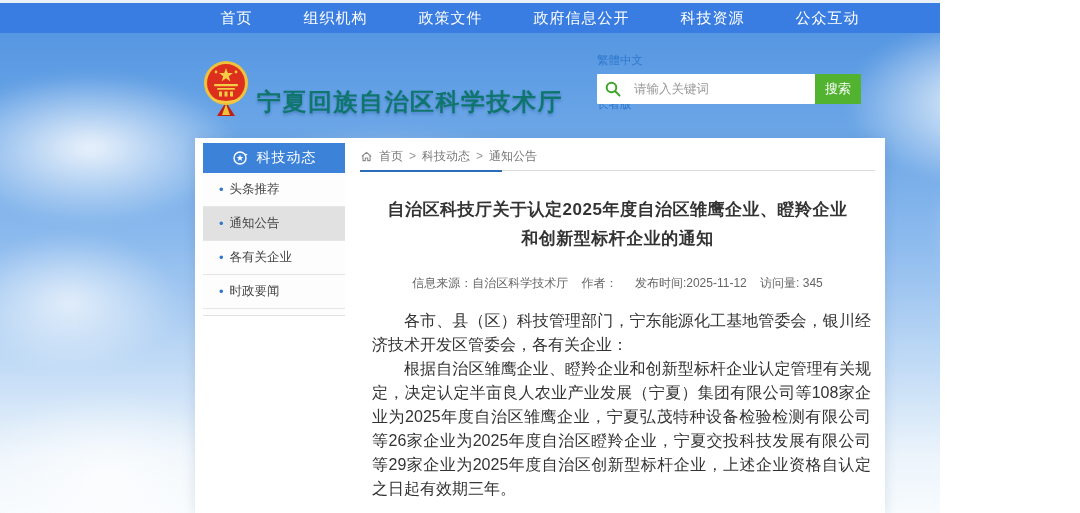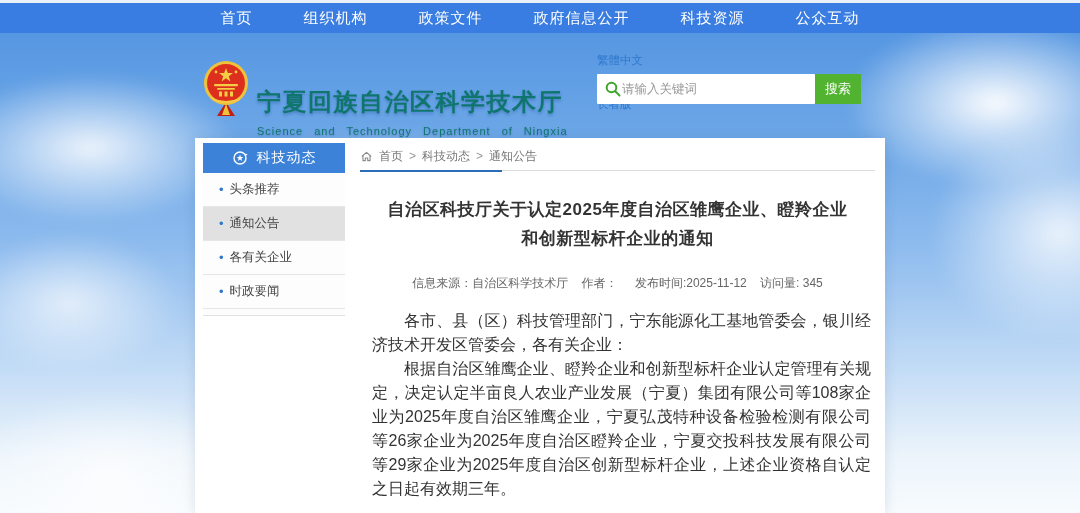--- a/index.html
+++ b/index.html
@@ -1,18 +1,18 @@
 <!DOCTYPE html>
 <html lang="zh"><head>
 <meta charset="utf-8">
 <style>
   * { margin:0; padding:0; box-sizing:border-box; }
   html,body { width:1080px; height:513px; overflow:hidden;
     font-family:"Liberation Sans","DejaVu Sans",sans-serif; }
-  .stage { position:relative; width:1080px; height:513px; background:#f6fafd; overflow:hidden; }
+  .stage { position:relative; width:940px; height:513px; background:#f6fafd; overflow:hidden; }
 
   
   .top-strip { position:absolute; left:0; top:0; width:1080px; height:4px; background:#e9f0f8; }
 
   
   .topnav { position:absolute; left:0; top:3px; width:1080px; height:30px; background:#3a7de2; z-index:5; }
   .nav-items { margin-left:195px; width:690px; height:100%; display:flex; justify-content:space-around; align-items:center; }
   .nav-item { color:#fff; font-size:15px; letter-spacing:1px; cursor:pointer; white-space:nowrap; }
 
   
@@ -32,21 +32,21 @@
   .site-title { font-size:24px; font-weight:bold; letter-spacing:1.5px; text-shadow:0 2px 3px rgba(30,70,140,.35); white-space:nowrap; }
   .site-subtitle { margin-top:7px; font-size:11px; letter-spacing:1px; word-spacing:7px; text-shadow:0 1px 2px rgba(30,70,140,.3); white-space:nowrap; }
 
   .today-row { position:absolute; left:597px; top:53px; width:274px; display:flex; justify-content:space-between; align-items:center; font-size:11.5px; color:#2f78cc; z-index:4; white-space:nowrap; }
   .lang-links { display:flex; gap:7px;flex-direction:column; }
   .lang-link { cursor:pointer; }
 
   .search-row { position:absolute; left:597px; top:74px; width:264px; height:30px; display:flex; z-index:4; }
   .search-box { position:relative; flex:1; background:#fff; border-radius:1px; }
   .search-box svg { position:absolute; left:8px; top:7px; }
-  .search-input { width:100%; height:100%; border:none; outline:none; padding-left:25px; font-size:12.5px; color:#555; background:transparent; font-family:inherit; }
+  .search-input { width:100%; height:100%; border:none; outline:none; padding-left:37px; font-size:12.5px; color:#555; background:transparent; font-family:inherit; }
   .search-input::placeholder { color:#999; }
   .search-btn { width:46px; height:30px; border:none; background:#52b331; color:#fff; font-size:13px; cursor:pointer; font-family:Liberation Sans, sans-serif; }
 
   
   .content-panel { position:absolute; left:195px; top:138px; width:690px; height:375px; background:#fff; box-shadow:0 2px 12px rgba(50,80,120,.15); z-index:3; }
 
   
   .sidebar { position:absolute; left:8px; top:5px; width:142px; }
   .sidebar-header { height:30px; background:#3b82d8; color:#fff; display:flex; align-items:center; justify-content:center; gap:9px; font-size:14px; letter-spacing:1px; cursor:pointer; }
   .sidebar-list { background:#fdfdfd; border-bottom:1px solid #e2e2e2; padding-bottom:6px; }
@@ -113,21 +113,20 @@
       <rect x="12" y="26" width="24" height="2.2" rx="1" fill="#f5cd44"></rect>
       <rect x="15" y="30" width="18" height="1.8" rx="0.9" fill="#f5cd44"></rect>
       <rect x="17" y="33.5" width="3" height="5" fill="#f5cd44"></rect>
       <rect x="22.5" y="33.5" width="3" height="5" fill="#f5cd44"></rect>
       <rect x="28" y="33.5" width="3" height="5" fill="#f5cd44"></rect>
       <path d="M10 40 Q24 46 38 40 L38 42 Q24 48 10 42 Z" fill="#f5cd44"></path>
     </svg>
   </div>
   <div class="site-text">
     <div class="site-title">宁夏回族自治区科学技术厅</div>
-    <div class="site-subtitle">Science and Technology Department of Ningxia</div>
   </div>
 
   <div class="today-row">
     <span class="lang-links">
       <span class="lang-link">繁體中文</span>
       <span class="lang-link">无障碍</span>
       <span class="lang-link">长者版</span>
     </span>
   </div>
 

